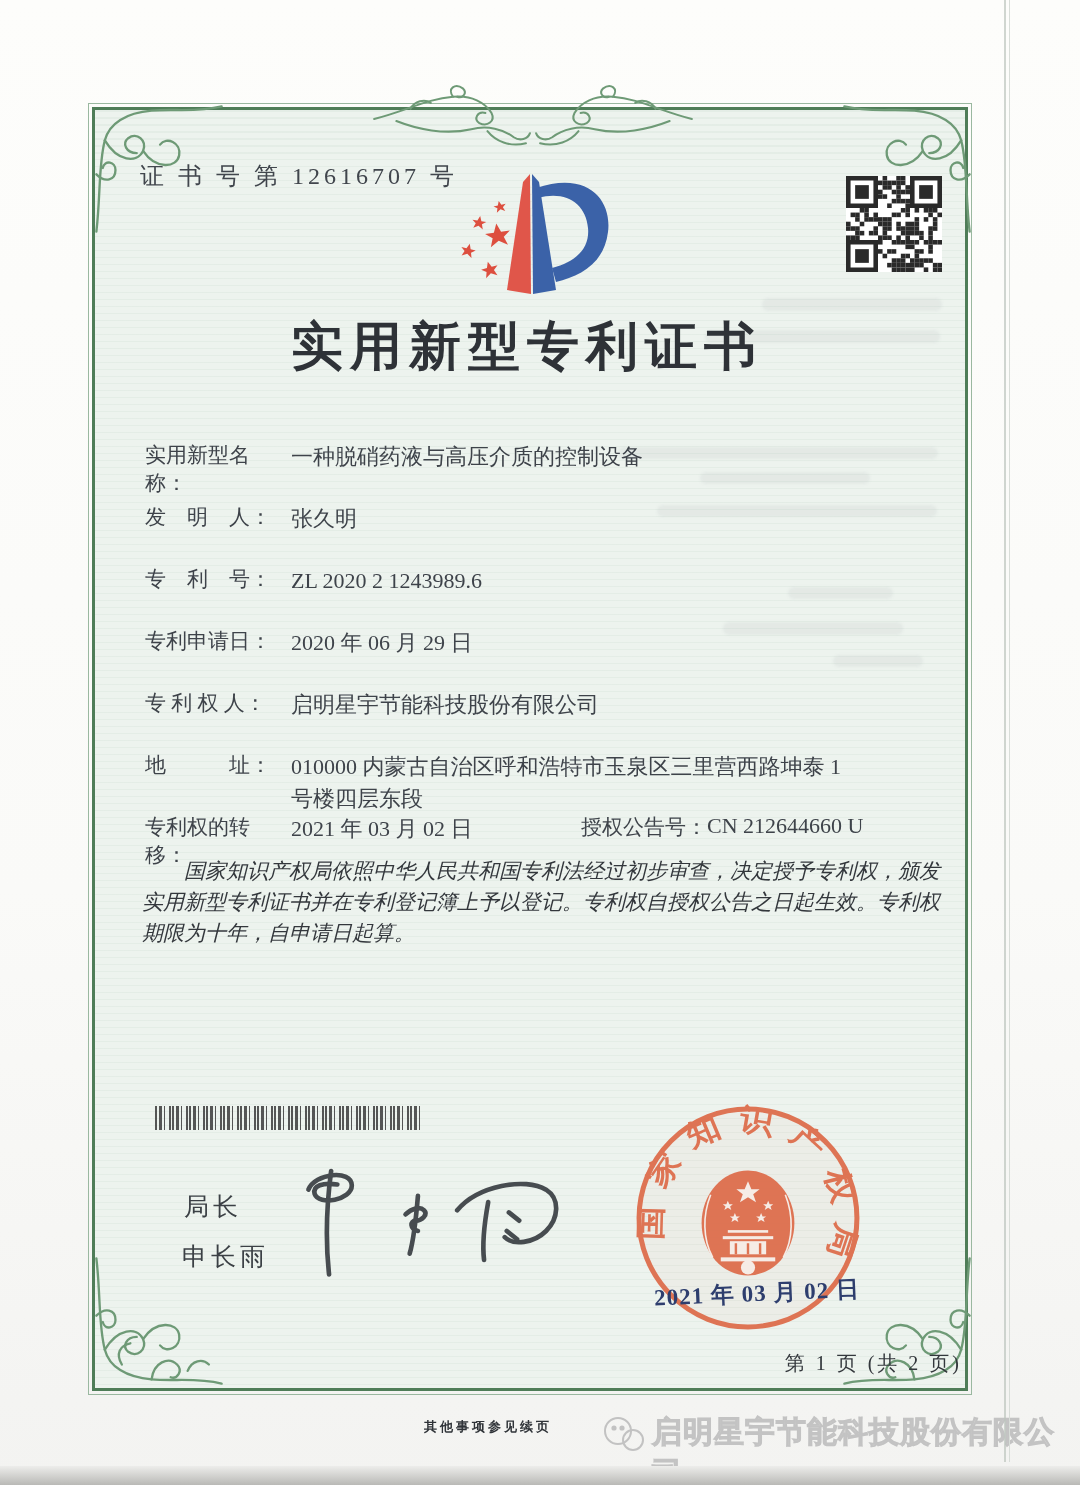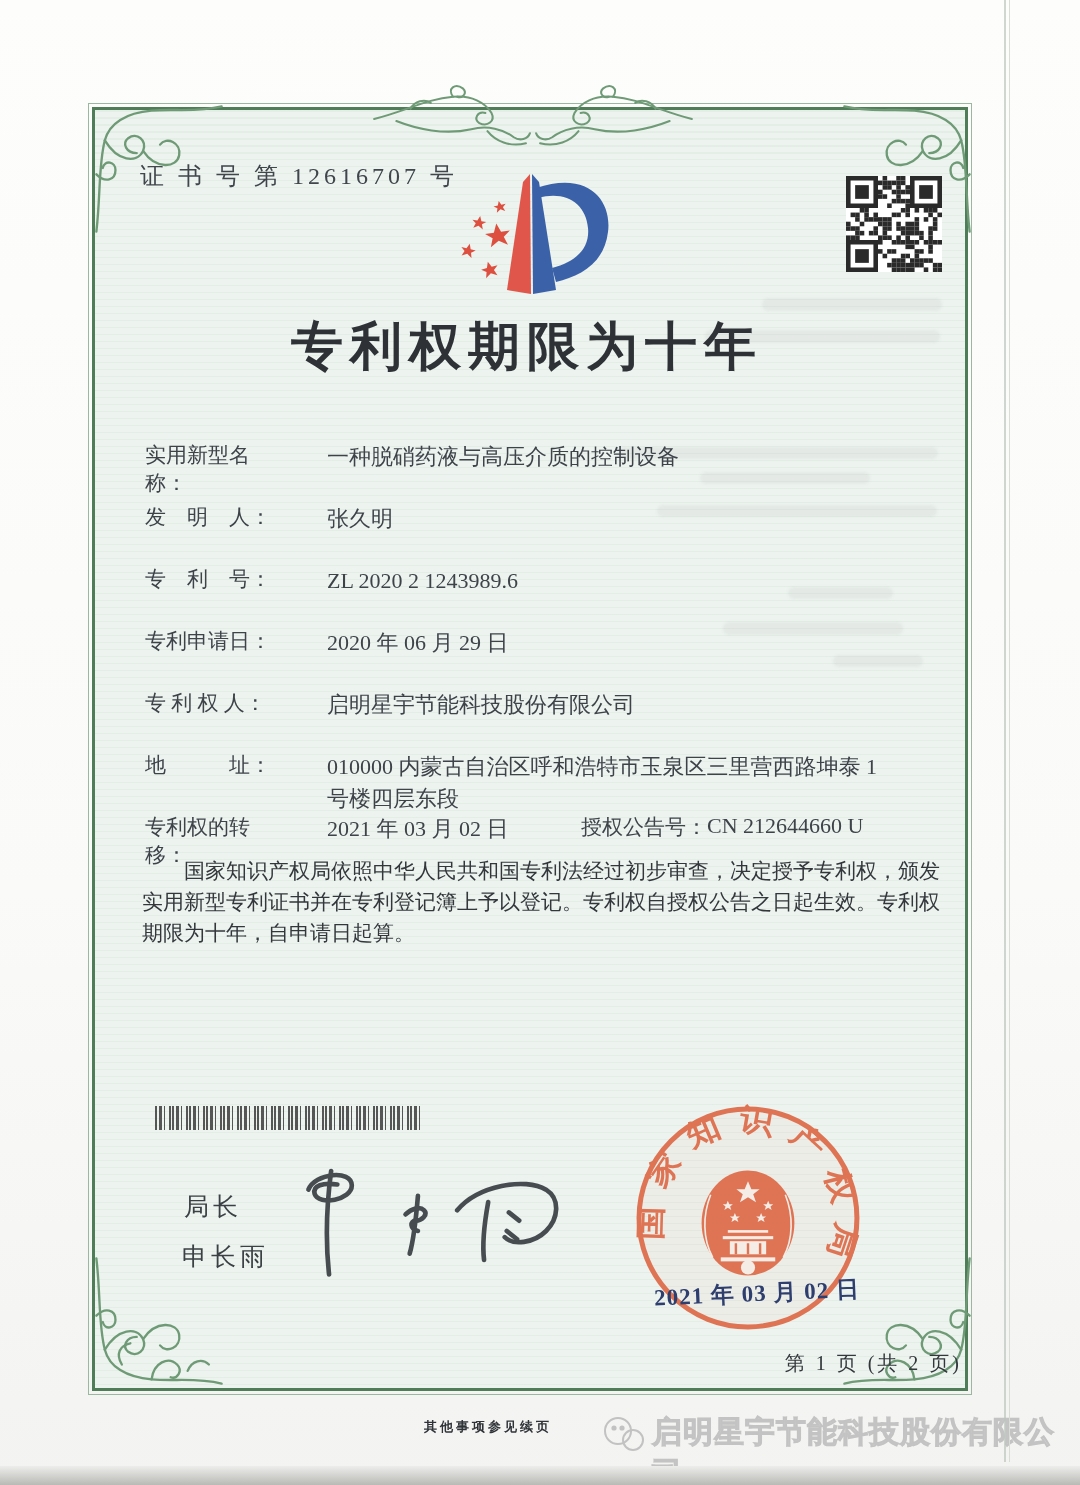--- a/index.html
+++ b/index.html
@@ -16,28 +16,28 @@
     background:
       repeating-linear-gradient(180deg,rgba(110,156,126,0.07) 0 1.5px,rgba(255,255,255,0) 1.5px 7px),
       #edf3ee;
   }
   .abs{position:absolute;}
   .cert-no{left:140px;top:160px;font-size:24px;letter-spacing:4px;color:#41464d;}
   .qr{left:846px;top:176px;width:96px;height:96px;}
   .logo{left:438px;top:152px;width:215px;height:168px;}
   .title{left:92px;top:312px;width:870px;text-align:center;font-size:52px;font-weight:600;
          letter-spacing:7px;color:#2e3237;}
-  .row{left:145px;width:800px;display:flex;font-size:22px;color:#3e434a;gap:36px;}
+  .row{left:145px;width:800px;display:flex;font-size:22px;color:#3e434a;}
   .row .lbl{flex:0 0 146px;white-space:pre-wrap;font-size:21px;}
   .row .val{flex:1;white-space:pre-wrap;line-height:32px;}
   .r0{top:441px}.r1{top:503px}.r2{top:565px}.r3{top:627px}.r4{top:689px}.r5{top:751px}
   .grant{top:813px;}
   .grant2{left:545px;top:813px;display:flex;font-size:22px;color:#3e434a;}
   .grant2 .lbl{font-size:21px;margin-left:36px;}
-  .body-text{left:142px;top:856px;width:798px;font-size:21px;line-height:31px;color:#33373c;}
+  .body-text{left:142px;top:856px;width:798px;font-size:21px;line-height:31px;color:#33373c;font-style:italic;}
   .body-text p{margin:0;text-indent:2em;}
   .barcode{left:155px;top:1106px;width:268px;height:24px;
     background:repeating-linear-gradient(90deg,#3a3a3a 0 2px,transparent 2px 4px,
       #3a3a3a 4px 7px,transparent 7px 9px,#3a3a3a 9px 10px,transparent 10px 14px,
       #3a3a3a 14px 16px,transparent 16px 17px);opacity:.85;}
   .sig-title{left:184px;top:1190px;font-size:25px;color:#3b4045;letter-spacing:4px;}
   .sig-name{left:182px;top:1240px;font-size:25px;color:#3b4045;letter-spacing:4px;}
   .signature{left:265px;top:1148px;width:310px;height:135px;}
   .seal{left:632px;top:1102px;width:232px;height:232px;opacity:.92;}
   .seal-date{left:652px;top:1278px;width:210px;text-align:center;font-size:23px;
@@ -285,21 +285,21 @@
     <path d="M98 36 C152 18 174 50 170 80 C166 112 142 124 118 130 L114 116 C138 110 152 96 150 76 C148 52 128 38 100 46 Z" fill="#3b62a8"></path>
     <g fill="#dd4f3f">
       <use href="#star" transform="translate(62,55) scale(0.62) rotate(-12)"></use>
       <use href="#star" transform="translate(41,71) scale(0.70) rotate(10)"></use>
       <use href="#star" transform="translate(60,84) scale(1.25) rotate(-8)"></use>
       <use href="#star" transform="translate(30,99) scale(0.74) rotate(14)"></use>
       <use href="#star" transform="translate(52,118) scale(0.85) rotate(-15)"></use>
     </g>
   </svg>
 
-  <div class="abs title">专利权期限为十年</div>
+  <div class="abs title">实用新型专利证书</div>
 
   <div class="abs row r0">
     <span class="lbl">实用新型名称：</span>
     <span class="val">一种脱硝药液与高压介质的控制设备</span>
   </div>
   <div class="abs row r1">
     <span class="lbl">发　明　人：</span>
     <span class="val">张久明</span>
   </div>
   <div class="abs row r2">

